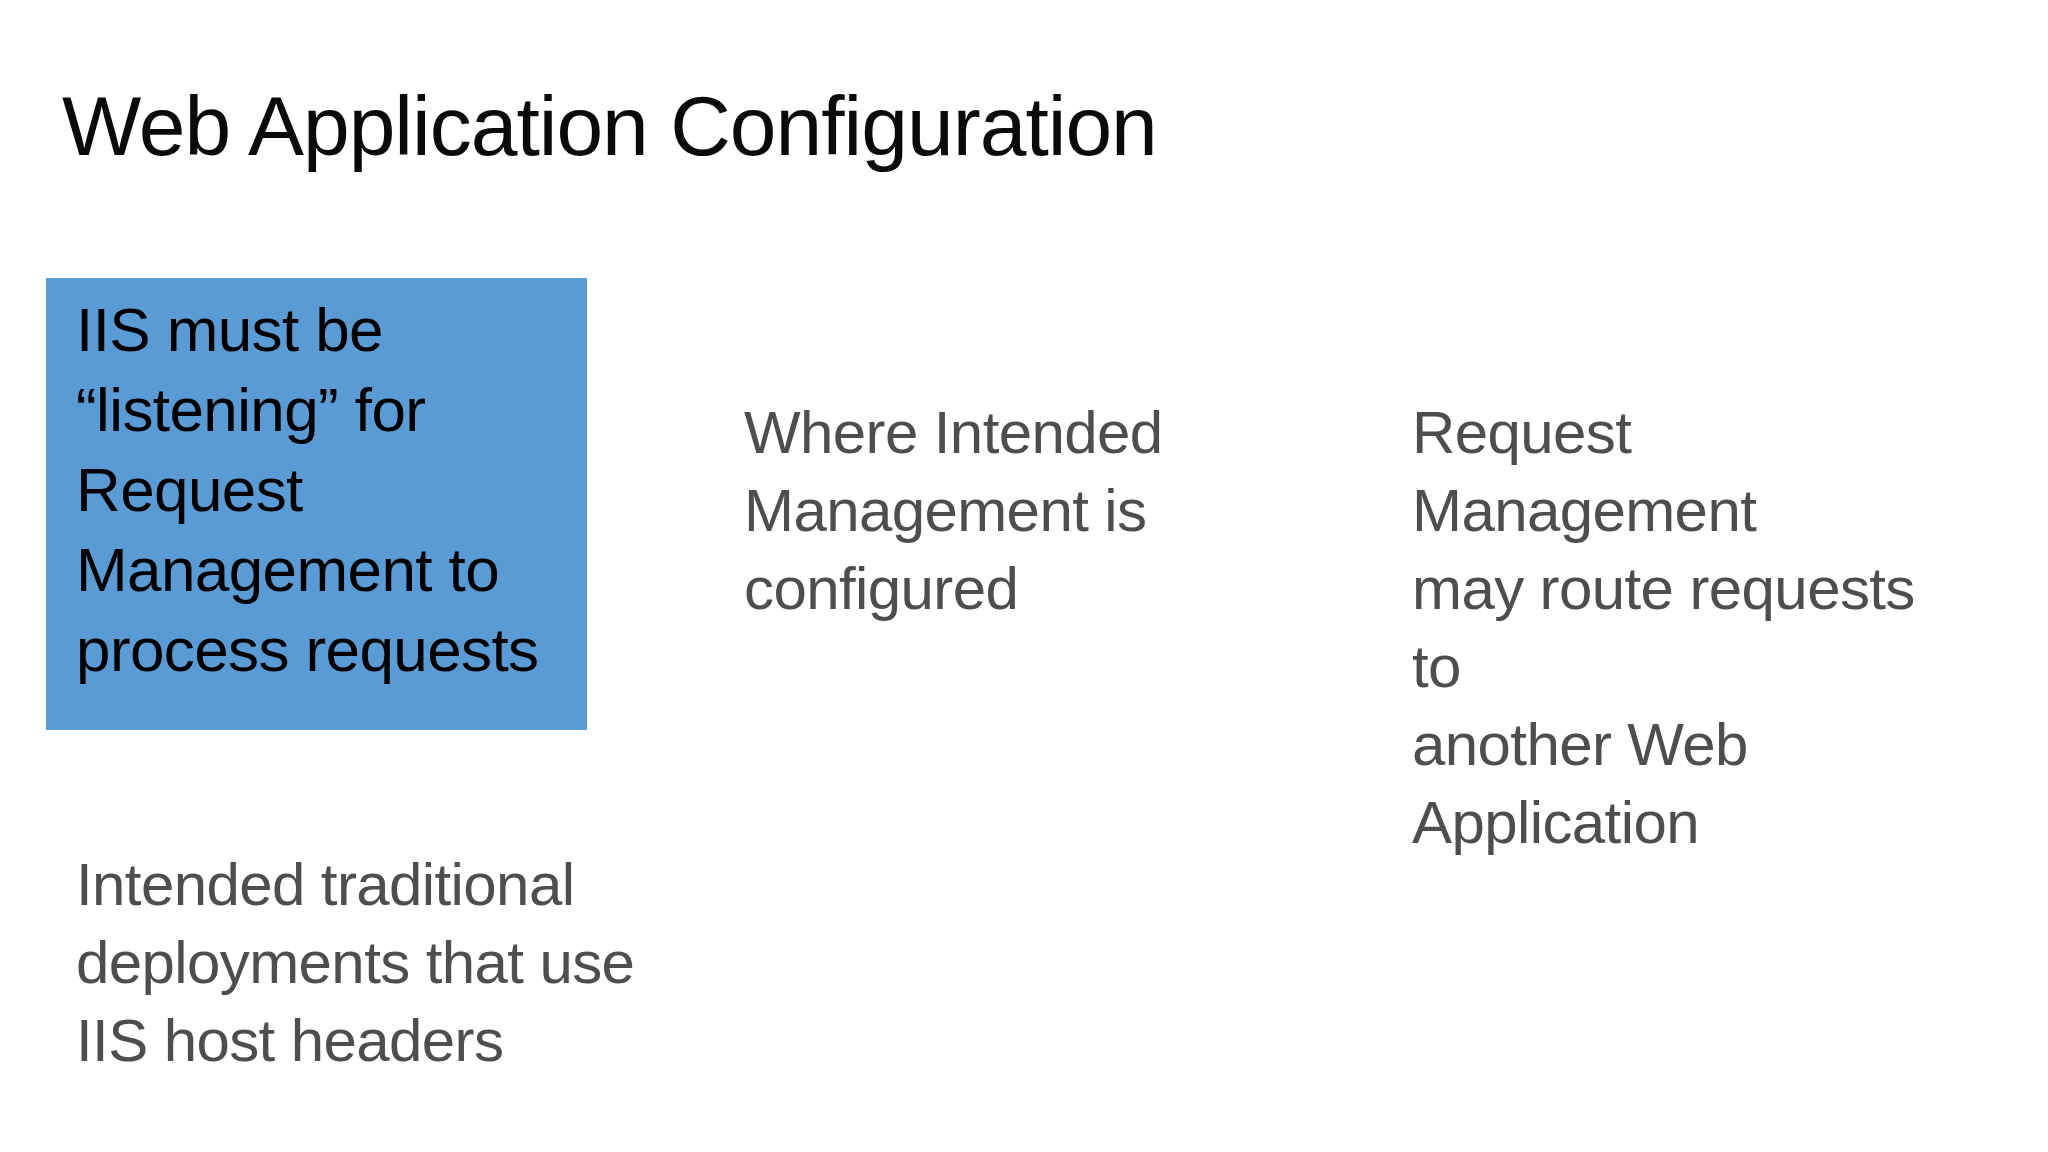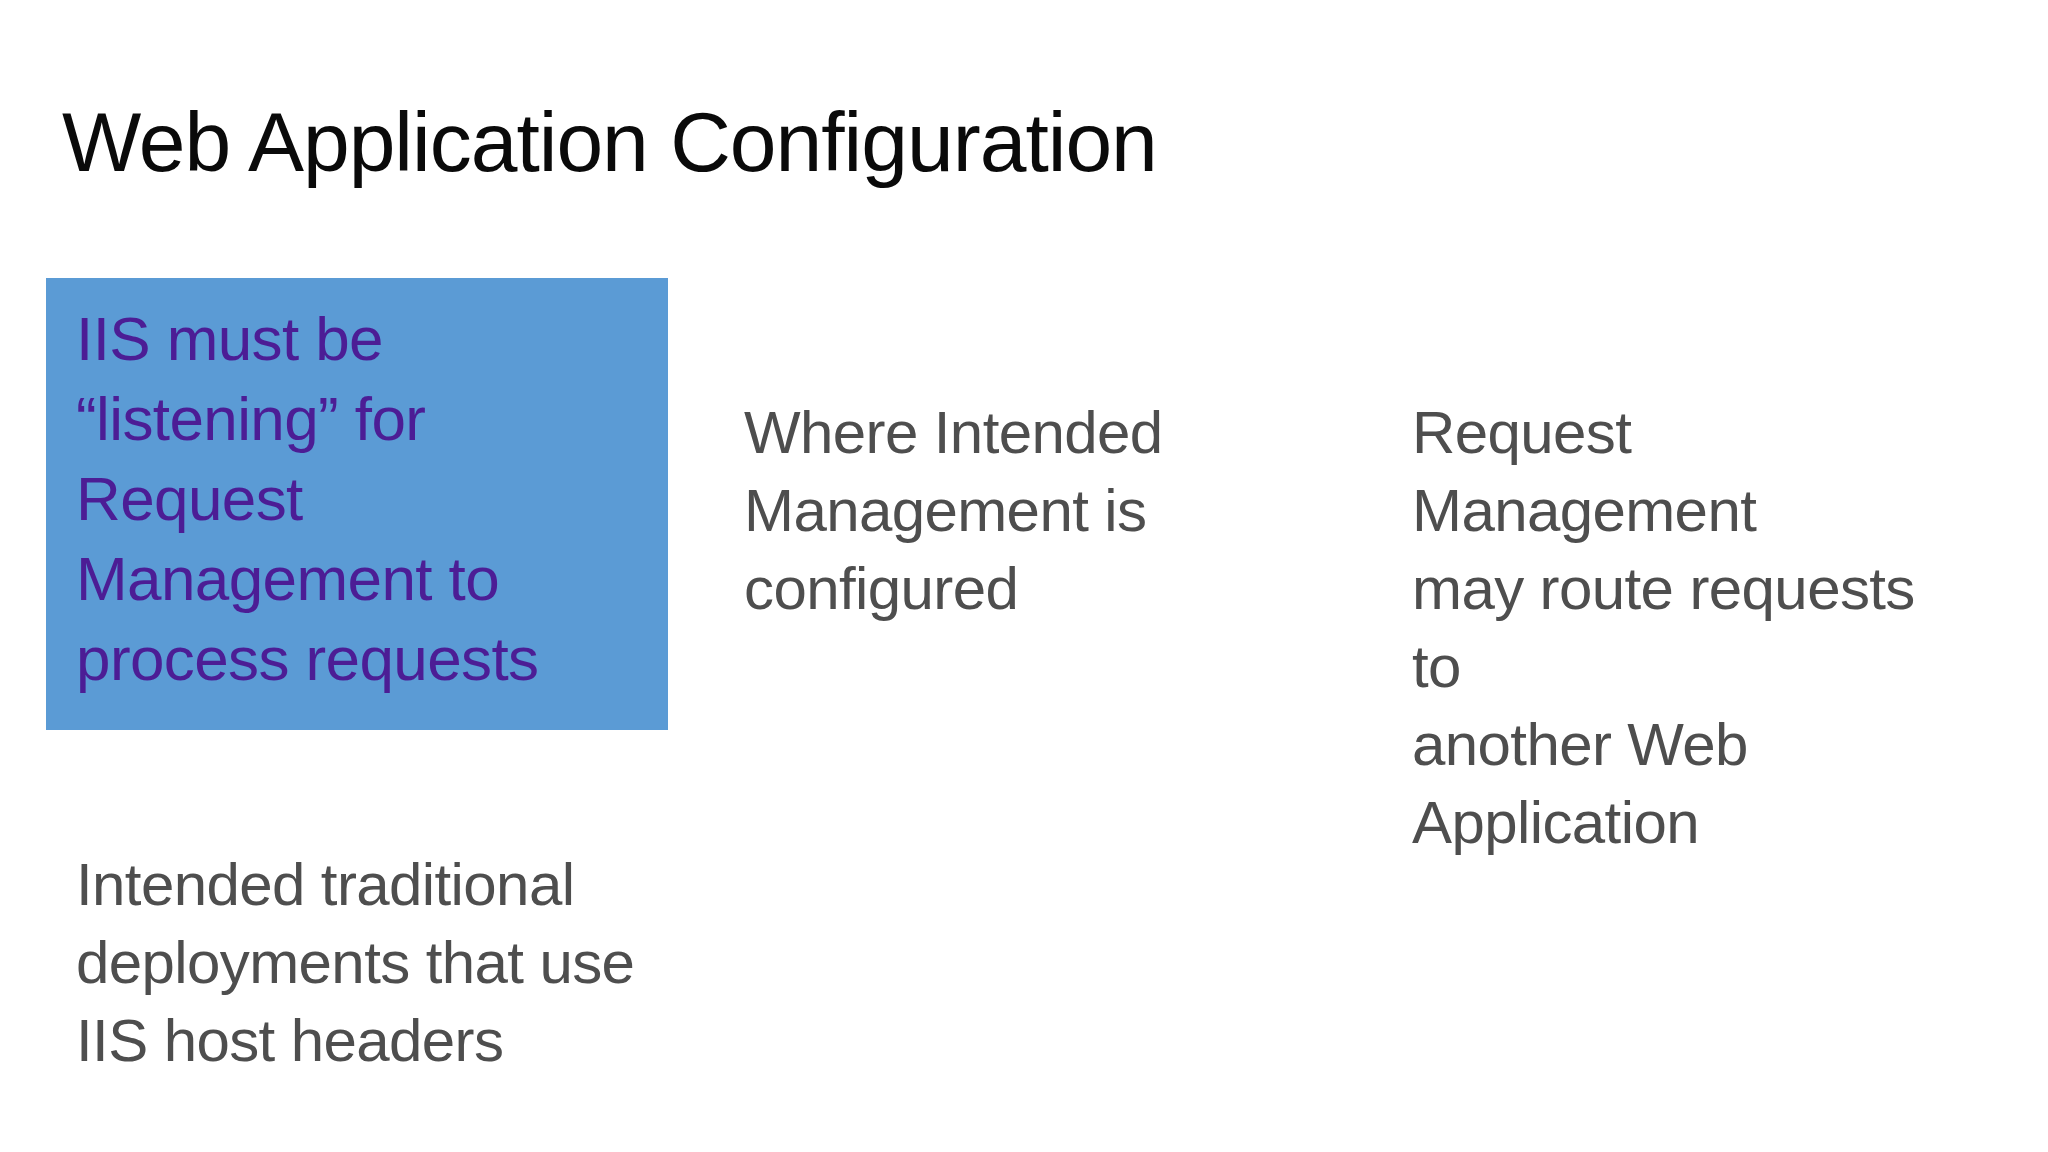--- a/index.html
+++ b/index.html
@@ -11,45 +11,45 @@
     position: relative;
     width: 2048px;
     height: 1152px;
     background: #ffffff;
     overflow: hidden;
     font-family: "Liberation Sans", sans-serif;
   }
   .slide-title {
     position: absolute;
     left: 62px;
-    top: 100px;
+    top: 84px;
     font-size: 84px;
     line-height: 1;
     letter-spacing: -1px;
     color: #0a0a0a;
     white-space: nowrap;
   }
   .column {
     position: absolute;
     top: 278px;
     width: 622px;
   }
   .column.c0 { left: 46px; }
   .column.c1 { left: 714px; }
   .column.c2 { left: 1382px; }
   .header-box {
     box-sizing: border-box;
-    width: 622px;
+    width: 541px;
     height: 452px;
     background: #5b9bd5;
-    color: #4c1d95;
+    color: #000000;
     font-size: 62px;
     line-height: 80px;
     letter-spacing: -0.6px;
-    padding: 21px 30px;
+    padding: 12px 30px;
     white-space: pre-line;
     overflow: hidden;
   }
   .body-box {
     box-sizing: border-box;
     width: 622px;
     margin-top: 38px;
     padding: 0 30px;
     color: #4e4e4e;
     font-size: 60px;

